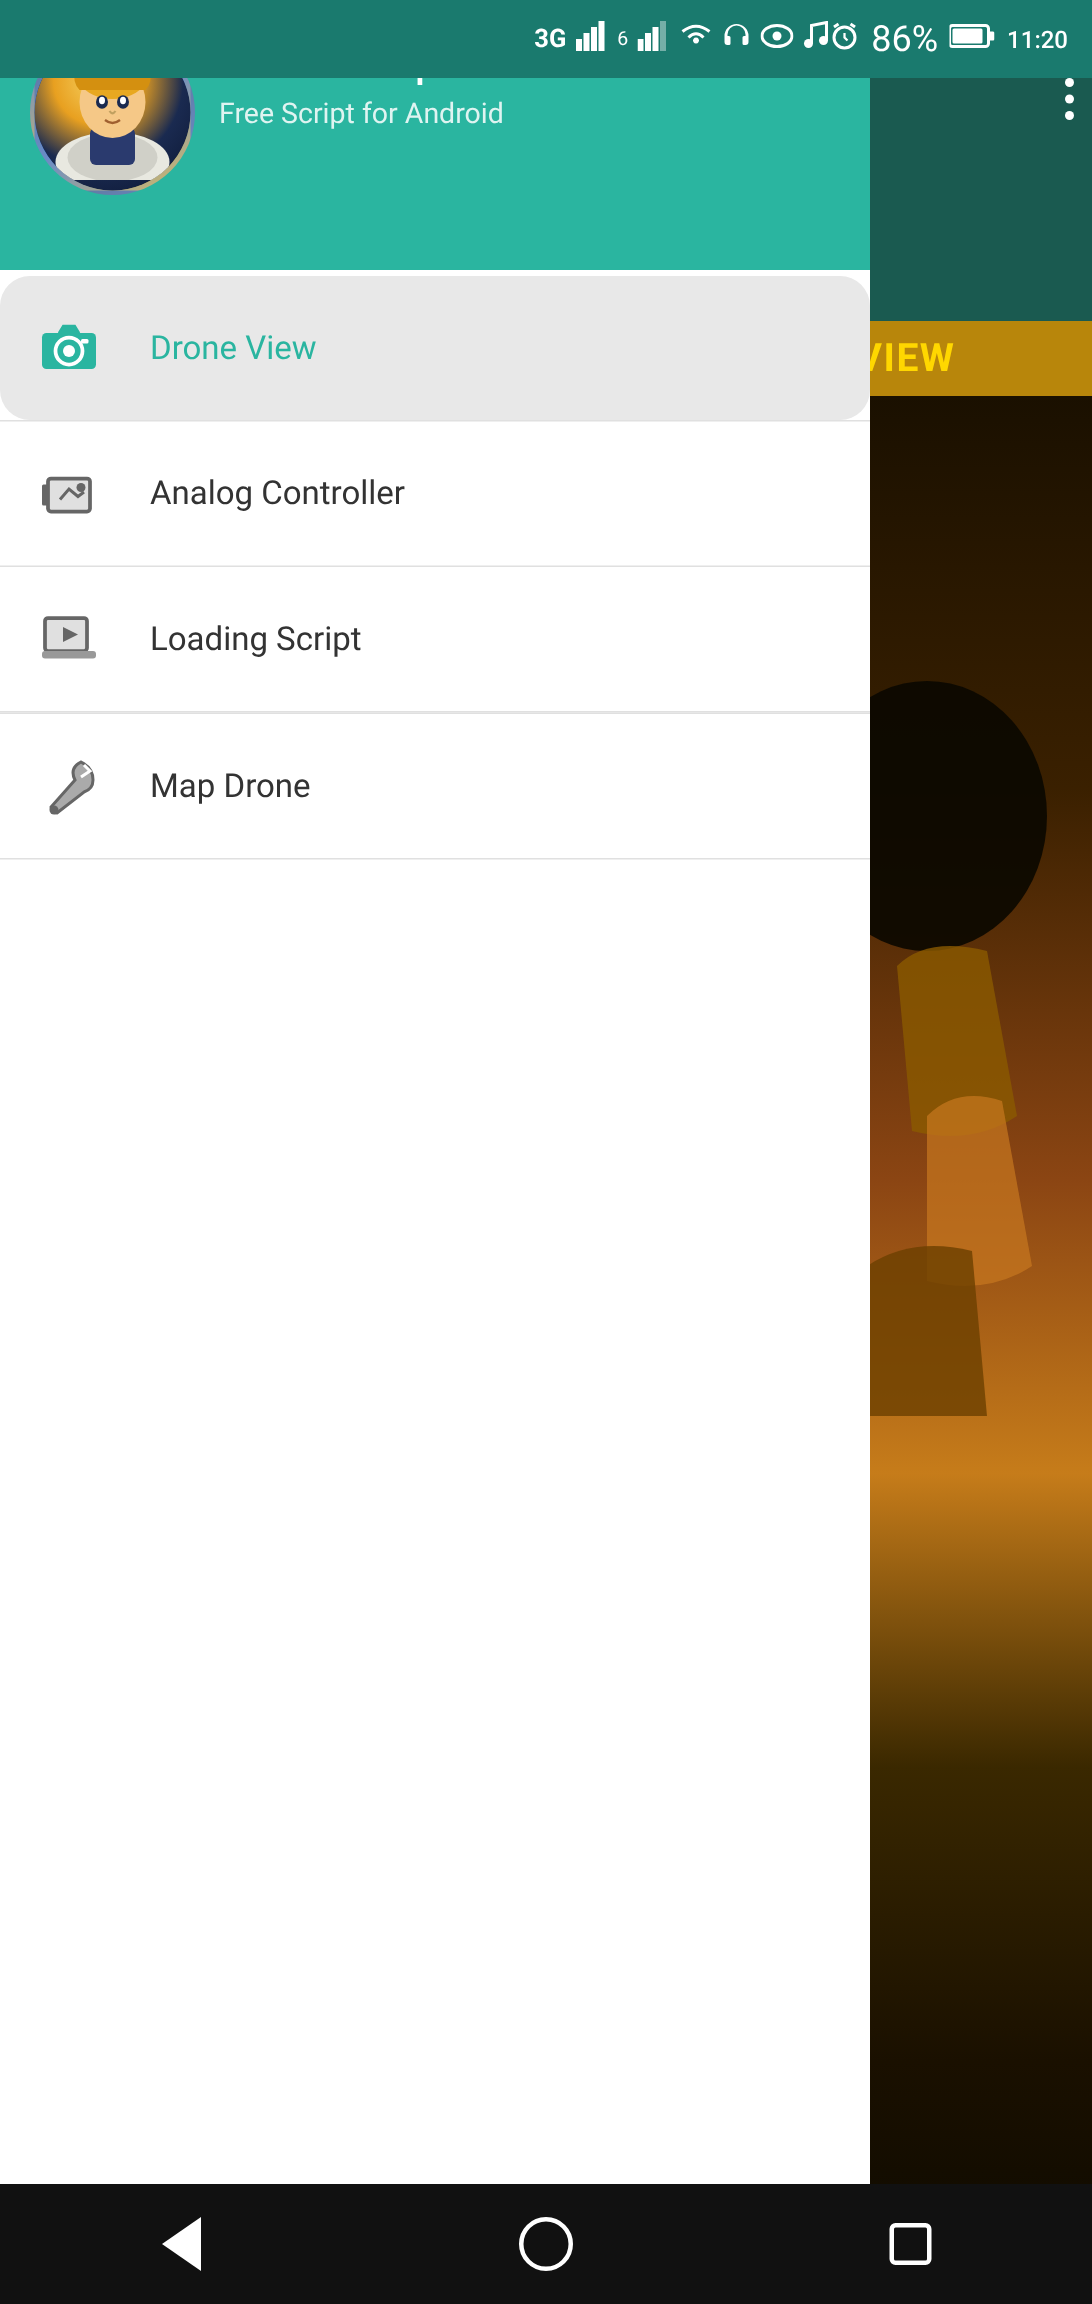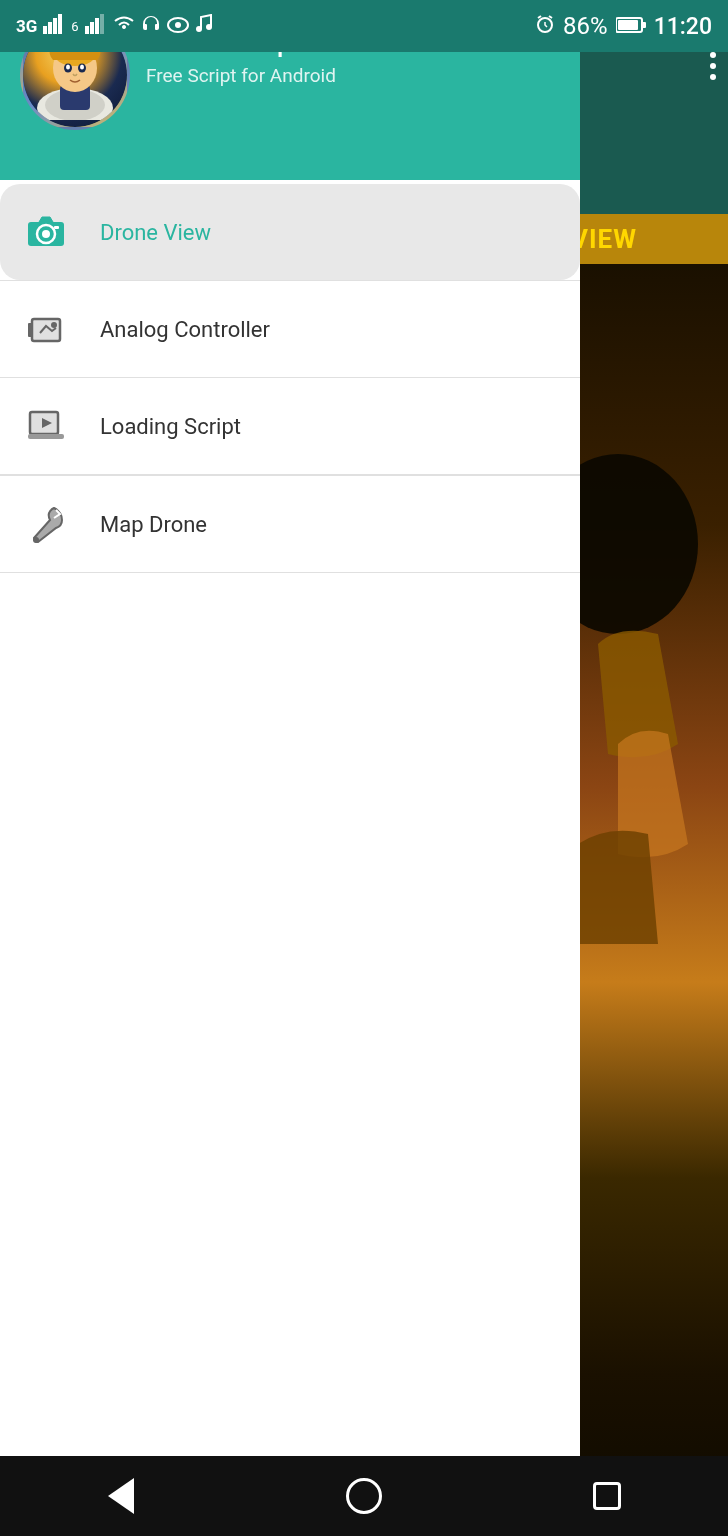--- a/index.html
+++ b/index.html
@@ -13,21 +13,21 @@
       position: relative;
     }
 
     
     .status-bar {
       width: 100%;
       height: 52px;
       background: #1a7a6e;
       display: flex;
       align-items: center;
-      justify-content: space-between;
+      justify-content: flex-end;
       padding: 0 16px;
       color: white;
       font-size: 20px;
       position: relative;
       z-index: 10;
     }
     .status-bar-left {
       display: flex;
       align-items: center;
       gap: 6px;
@@ -294,21 +294,21 @@
         </svg>
     </span>
     <span style="font-size:24px;">86%</span>
     <span>
       <svg width="30" height="16" viewBox="0 0 30 16">
           <rect x="0" y="1" width="26" height="14" rx="2" stroke="white" stroke-width="2" fill="none"></rect>
           <rect x="26" y="5" width="4" height="6" rx="1" fill="white"></rect>
           <rect x="2" y="3" width="20" height="10" rx="1" fill="white"></rect>
         </svg>
     </span>
-    <span style="font-size:23px;font-weight:500;">11:20</span>
+    <span style="font-size:16px;font-weight:500;">11:20</span>
   </div>
 </div>
 
 <div class="drawer">
 
   <div class="drawer-header">
     <div class="avatar-circle">
       <div class="avatar-inner">
 
         <svg width="90" height="90" viewBox="0 0 90 90">

